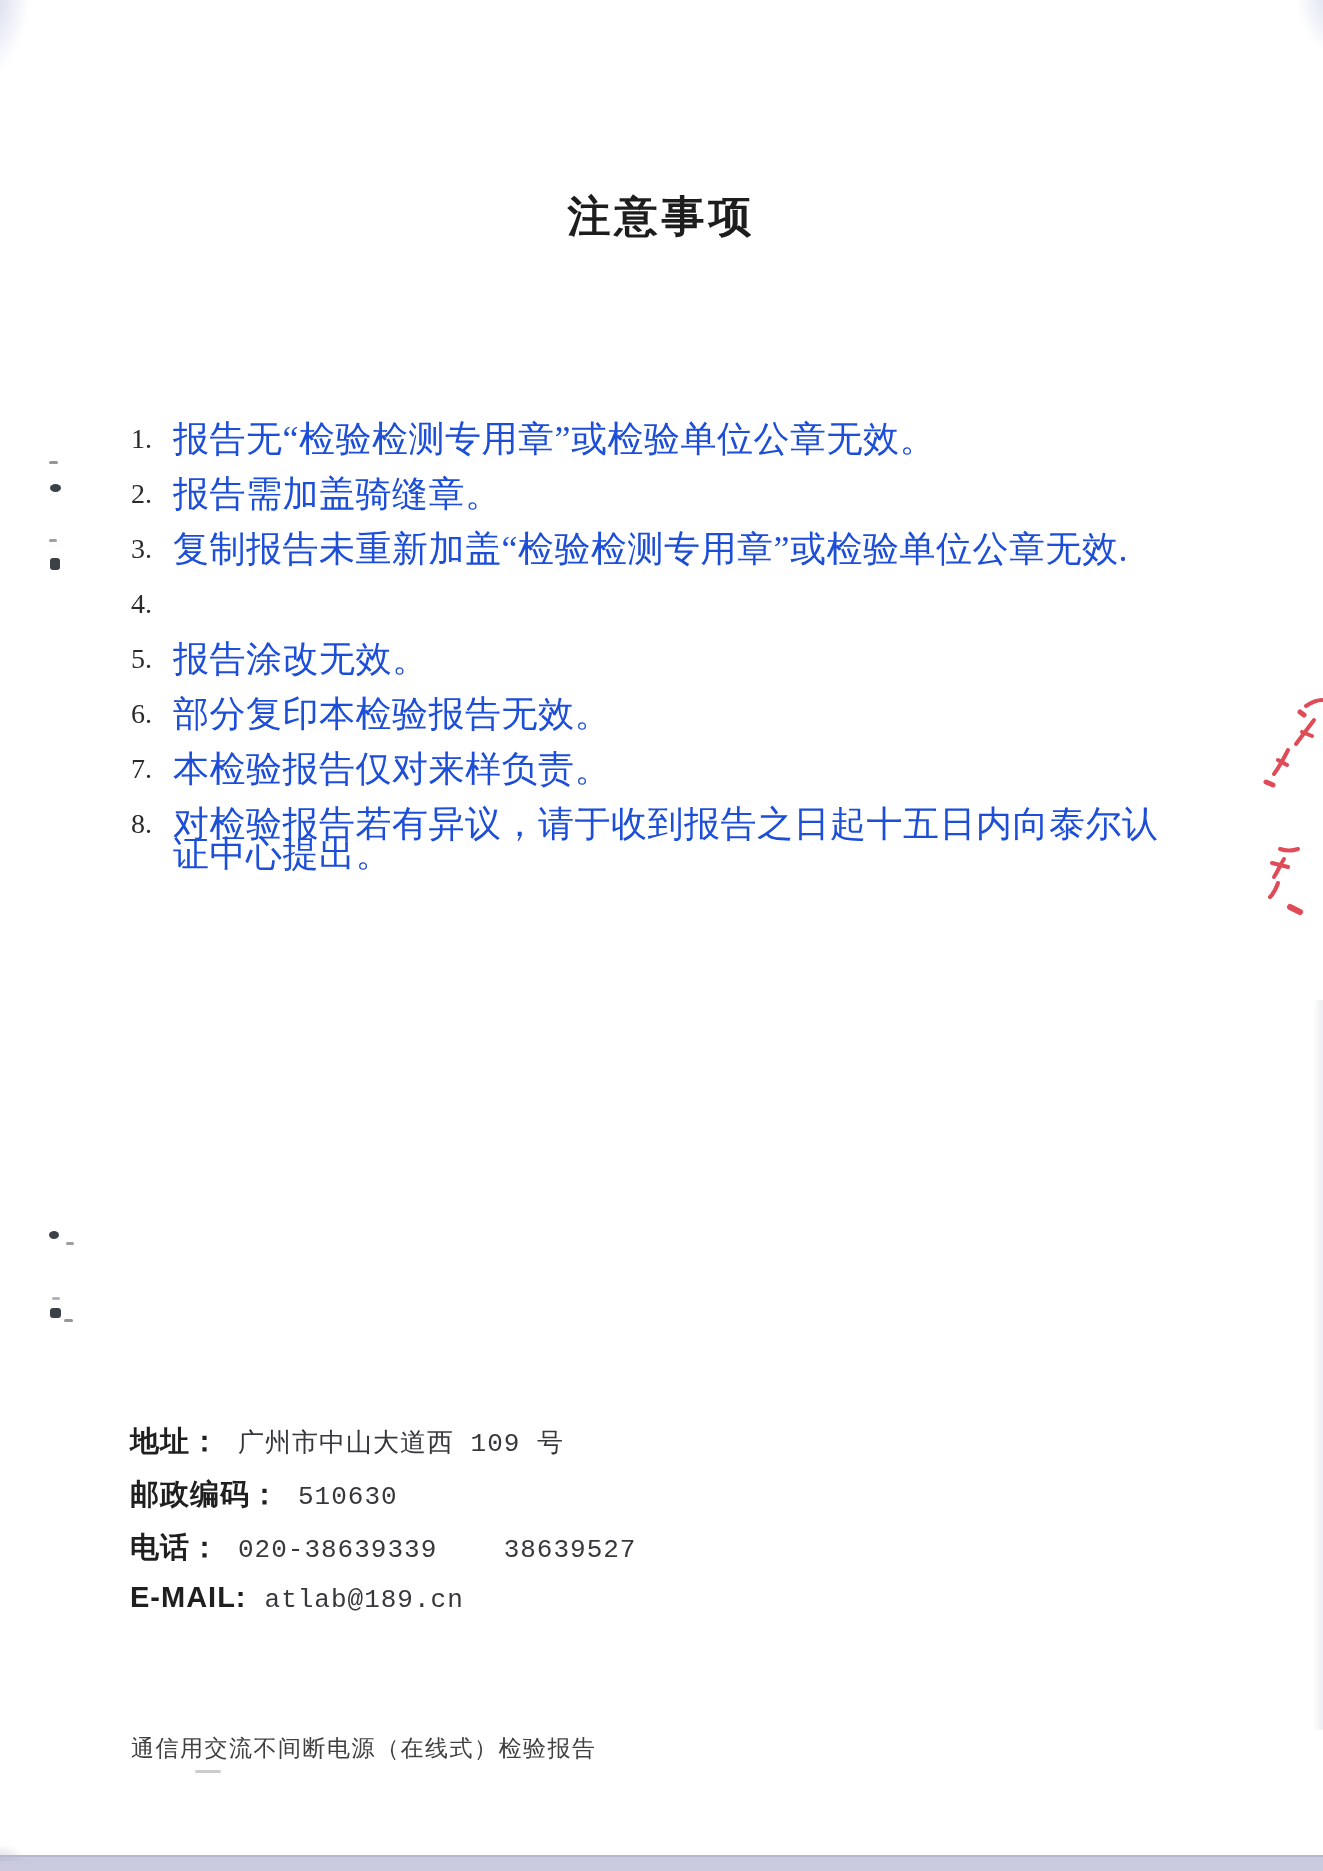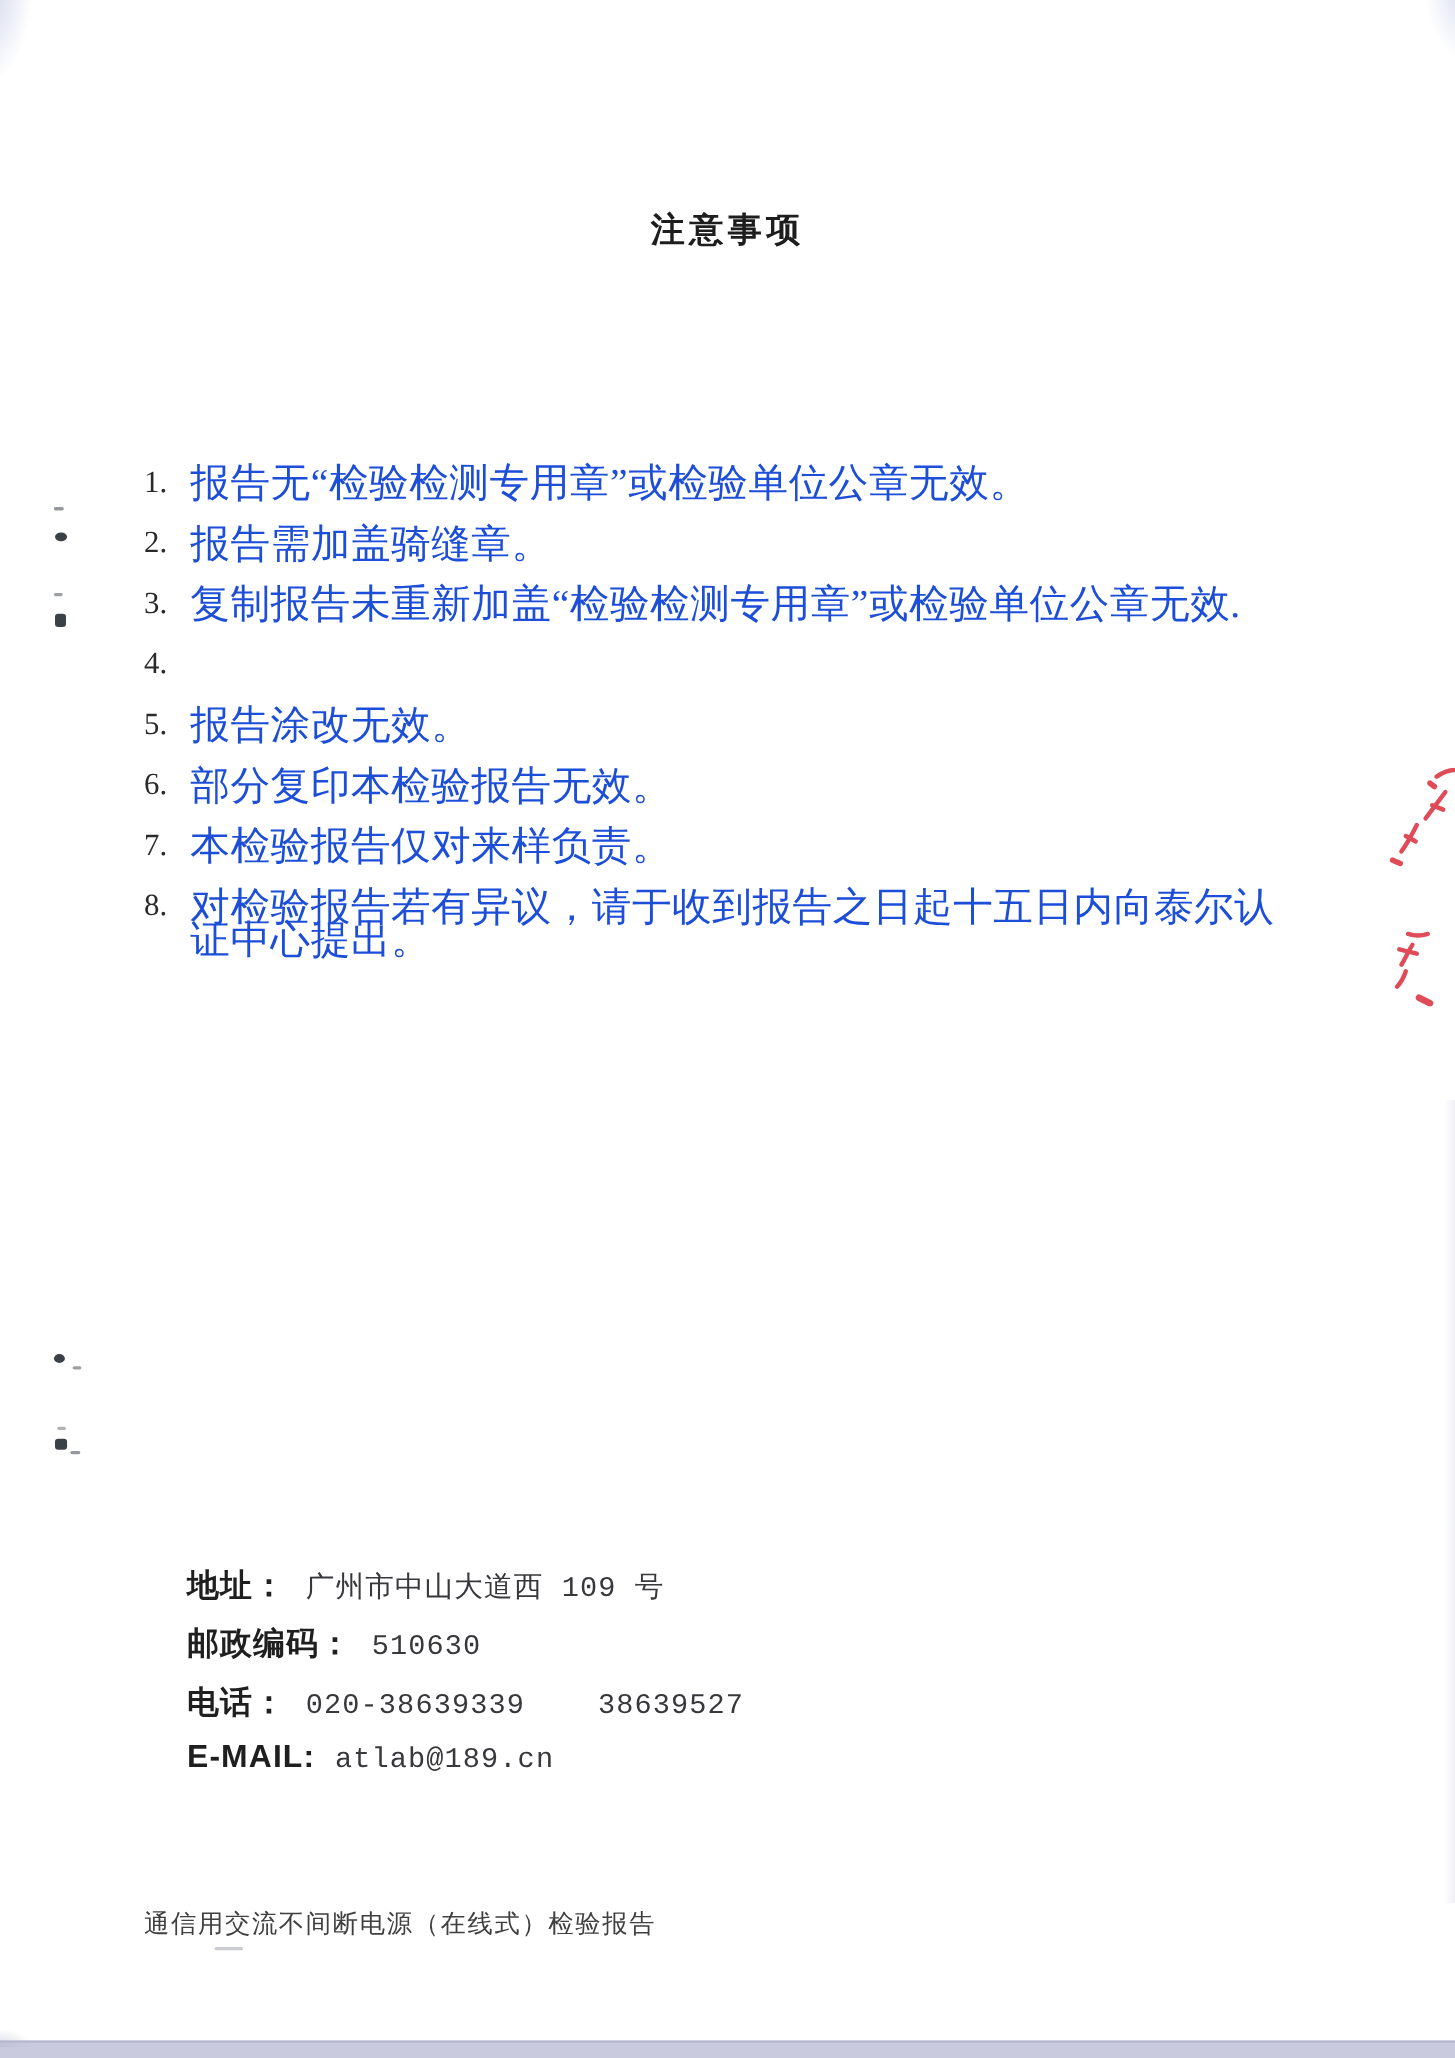--- a/index.html
+++ b/index.html
@@ -21,33 +21,33 @@
     background:linear-gradient(to left, rgba(160,165,190,.18), rgba(160,165,190,0));}
   
   .scan-band{position:absolute;left:0;bottom:0;width:100%;height:14px;
     background:#c9cade;border-top:2px solid #b6b8d0;}
   .scan-band-corner{position:absolute;left:0;bottom:10px;width:26px;height:16px;
     background:radial-gradient(ellipse at bottom left, rgba(182,184,208,.55), rgba(182,184,208,0) 75%);}
 
   .doc-title{
     position:absolute;left:0;top:188px;width:100%;
     text-align:center;
-    font-size:31px;font-weight:700;letter-spacing:4px;color:#1d1d1d;
+    font-size:43px;font-weight:700;letter-spacing:4px;color:#1d1d1d;
   }
 
   .notes{position:absolute;left:131px;top:424px;width:1060px;}
   .note-row{display:flex;align-items:flex-start;margin-bottom:25px;line-height:30px;}
   .note-num{width:42px;flex:0 0 42px;font-size:28px;color:#2a2a2a;}
   .note-text{font-size:36px;color:#1d4ed8;letter-spacing:0.5px;}
 
   .contact{position:absolute;left:130px;top:1422px;}
   .contact-row{display:flex;align-items:baseline;height:53px;}
   .contact-label{
     font-family:"Liberation Sans","DejaVu Sans",sans-serif;
-    font-weight:700;font-size:29px;color:#1f1f1f;letter-spacing:1px;margin-left:40px;
+    font-weight:700;font-size:29px;color:#1f1f1f;letter-spacing:1px;
   }
   .contact-value{
     margin-left:18px;
     font-family:"Liberation Mono","DejaVu Sans Mono",monospace;
     font-size:26px;color:#38383c;letter-spacing:1px;white-space:pre;
   }
 
   .doc-footer{
     position:absolute;left:131px;top:1733px;
     font-size:23px;color:#404040;letter-spacing:1.5px;

